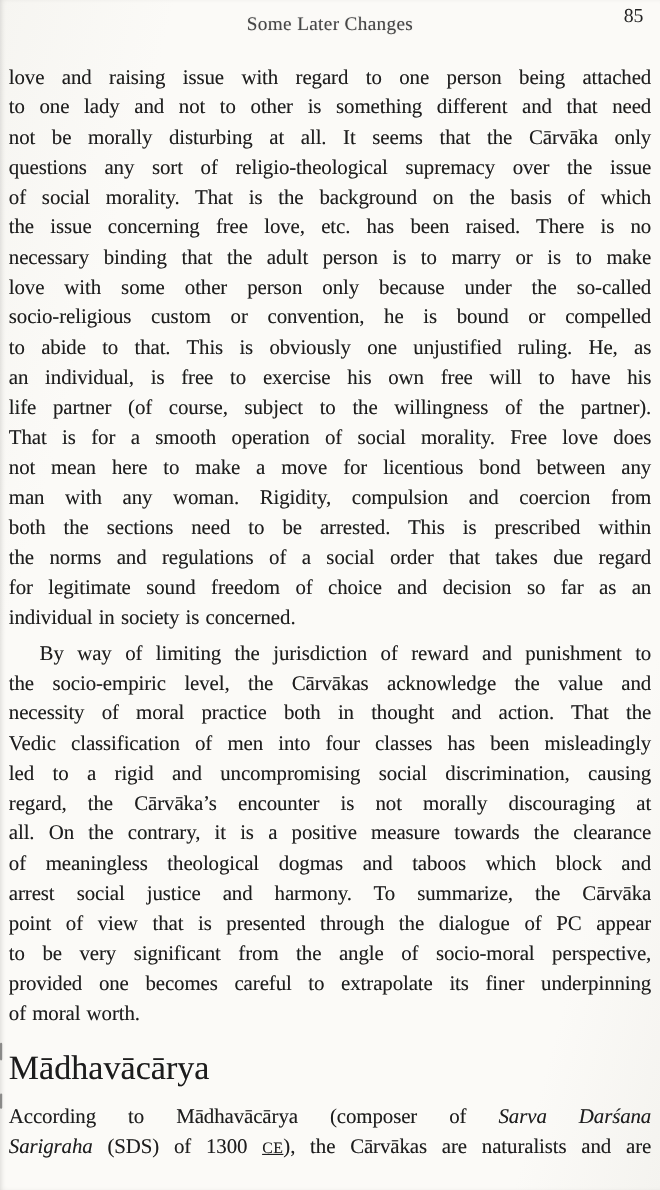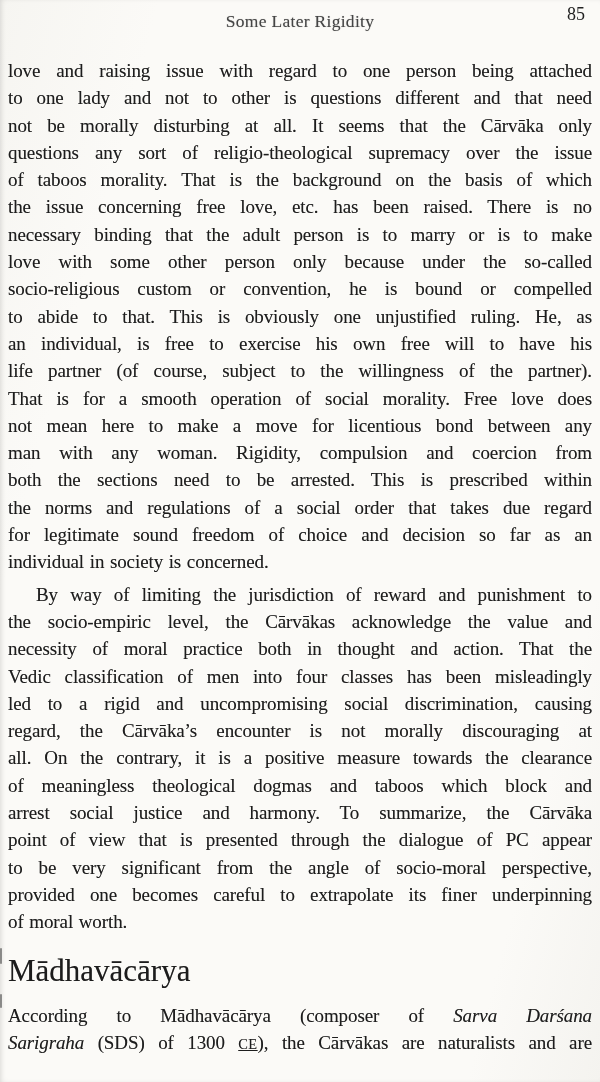--- a/index.html
+++ b/index.html
@@ -68,30 +68,30 @@
     background: rgba(60,60,60,0.55);
     border-radius: 1px;
   }
   .edge-mark.m1 { top: 948px; height: 16px; }
   .edge-mark.m2 { top: 994px; height: 14px; }
 </style>
 </head>
 <body>
 
 <div class="page">
-  <div class="running-head">Some Later Rigidity</div>
+  <div class="running-head">Some Later Changes</div>
   <div class="page-number">85</div>
 
   <div class="body-text">
     <div class="para para1">
         <div class="line">love and raising issue with regard to one person being attached</div>
-        <div class="line">to one lady and not to other is questions different and that need</div>
+        <div class="line">to one lady and not to other is something different and that need</div>
         <div class="line">not be morally disturbing at all. It seems that the Cārvāka only</div>
         <div class="line">questions any sort of religio-theological supremacy over the issue</div>
-        <div class="line">of taboos morality. That is the background on the basis of which</div>
+        <div class="line">of social morality. That is the background on the basis of which</div>
         <div class="line">the issue concerning free love, etc. has been raised. There is no</div>
         <div class="line">necessary binding that the adult person is to marry or is to make</div>
         <div class="line">love with some other person only because under the so-called</div>
         <div class="line">socio-religious custom or convention, he is bound or compelled</div>
         <div class="line">to abide to that. This is obviously one unjustified ruling. He, as</div>
         <div class="line">an individual, is free to exercise his own free will to have his</div>
         <div class="line">life partner (of course, subject to the willingness of the partner).</div>
         <div class="line">That is for a smooth operation of social morality. Free love does</div>
         <div class="line">not mean here to make a move for licentious bond between any</div>
         <div class="line">man with any woman. Rigidity, compulsion and coercion from</div>

